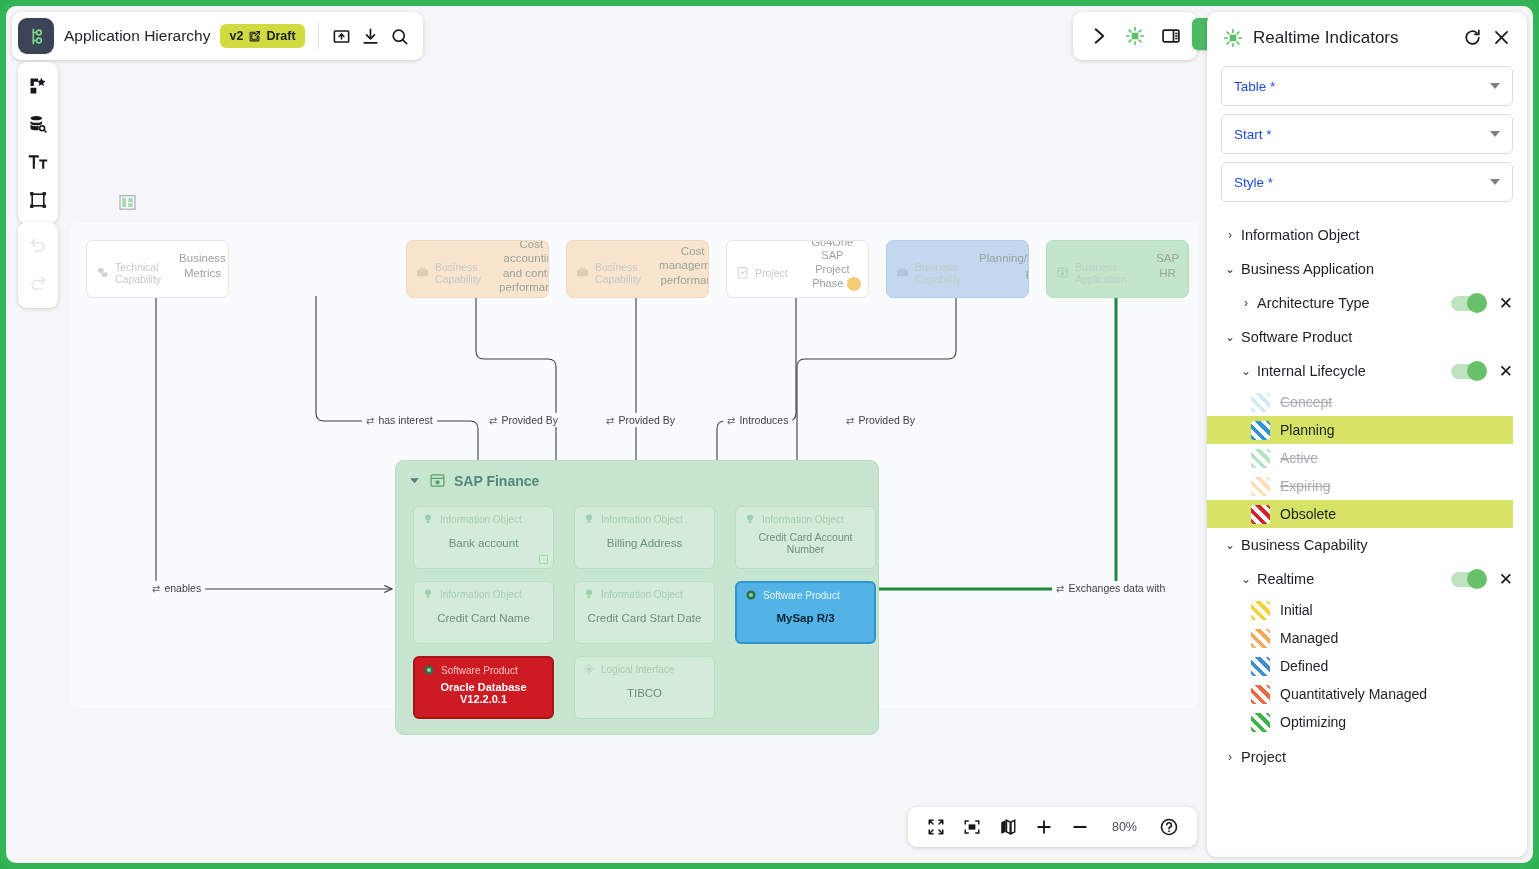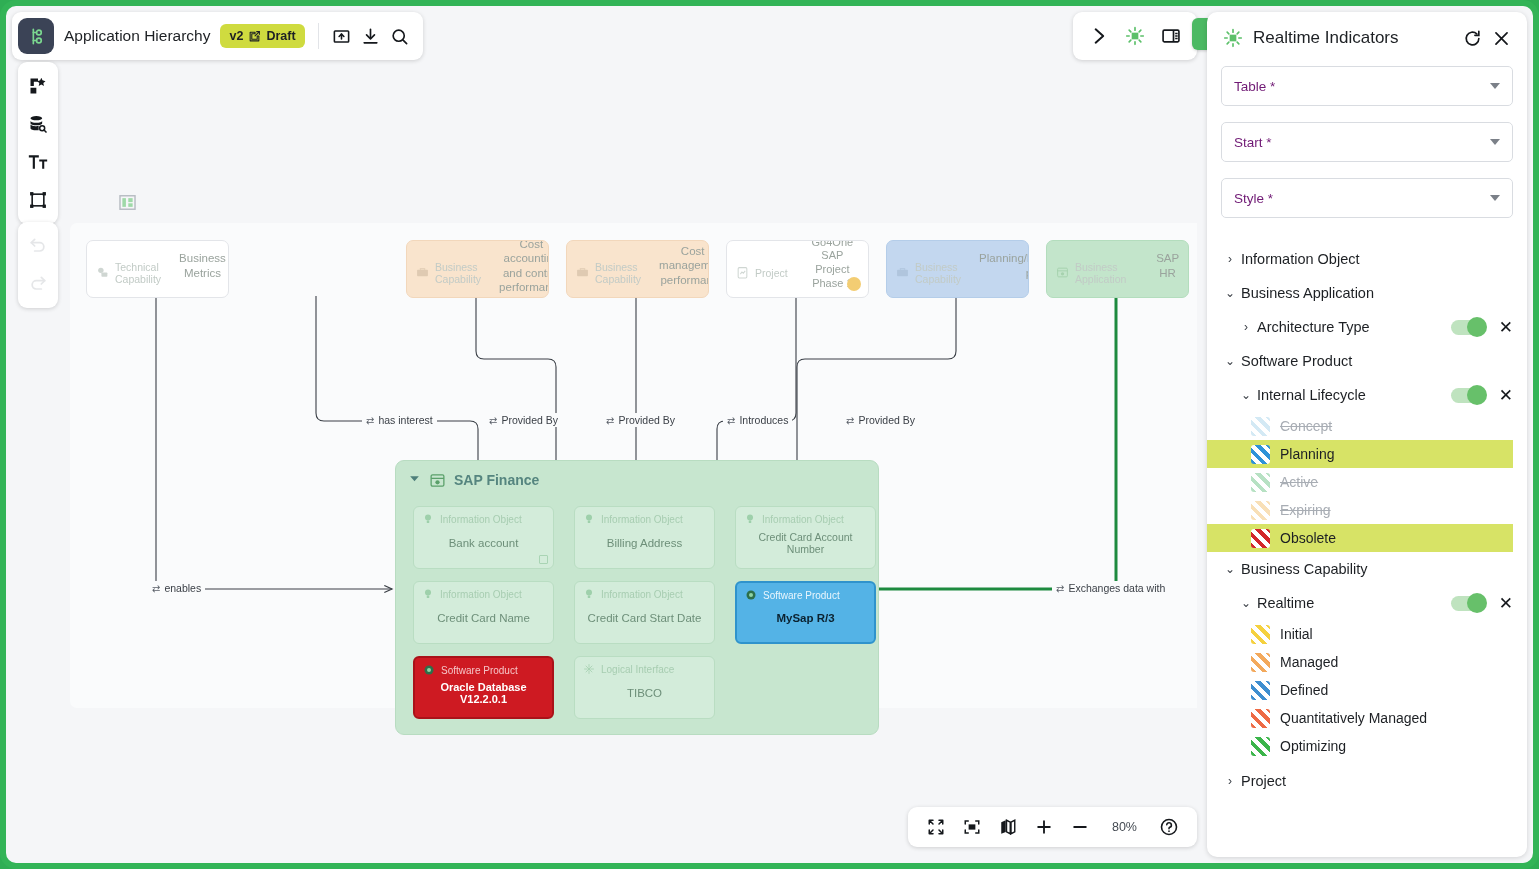--- a/index.html
+++ b/index.html
@@ -118,21 +118,21 @@
   .node.tint-green  { background: #c3e5cb; border-color: #b3ddbd; }
   .node.faded .nhead { color: #c2cbc6; }
   .node.faded .nbody { color: #9aa39d; }
 
   #group-sapfinance {
     position: absolute; left: 325px; top: 237px;
     width: 484px; height: 275px;
     background: #c7e6cf; border-radius: 9px; border: 1px solid #b8dcc1;
   }
   #group-head {
-    display: flex; align-items: flex-start; gap: 8px;
+    display: flex; align-items: center; gap: 8px;
     padding: 11px 0 0 12px;
   }
   #group-title { font-size: 14px; font-weight: 700; color: #55857f; }
   .childnode {
     position: absolute; border-radius: 6px;
     border: 1px solid #b9ddc2; background: #d3ecda;
     display: flex; flex-direction: column; overflow: hidden;
   }
   .childnode .chead {
     display: flex; align-items: center; gap: 6px;
@@ -173,30 +173,30 @@
   
   #right-panel {
     position: absolute; right: 6px; top: 6px;
     width: 320px; height: 845px;
     background: #fff; border-radius: 10px;
     box-shadow: 0 1px 5px rgba(0,0,0,.15);
     display: flex; flex-direction: column;
     overflow: hidden;
   }
   #rp-header {
-    display: flex; align-items: flex-end; gap: 10px;
+    display: flex; align-items: flex-start; gap: 10px;
     padding: 16px 16px 10px 16px;
   }
   #rp-title { flex: 1; font-size: 17px; color: #1d2024; }
   .rp-icon { cursor: pointer; display: flex; align-items: center; }
   #rp-selects { padding: 8px 14px 0; }
   .sel-field {
     height: 40px; border: 1px solid #d9dce1; border-radius: 5px;
     display: flex; align-items: center; padding: 0 12px;
-    margin-bottom: 16px; font-size: 13.5px; color: #701a75;
+    margin-bottom: 8px; font-size: 13.5px; color: #1d4ed8;
     cursor: pointer; background: #fff;
   }
   .sel-field .lbl { flex: 1; }
   .caret { width: 0; height: 0; border-left: 5px solid transparent;
            border-right: 5px solid transparent; border-top: 6px solid #7b8088; }
   #add-row { display: flex; justify-content: flex-end; padding: 0 14px 6px; }
   #add-btn {
     background: #e3e5e8; color: #a9adb3; border: none;
     border-radius: 4px; padding: 9px 20px; font-size: 13px;
     font-weight: 600; letter-spacing: .5px; cursor: default;

